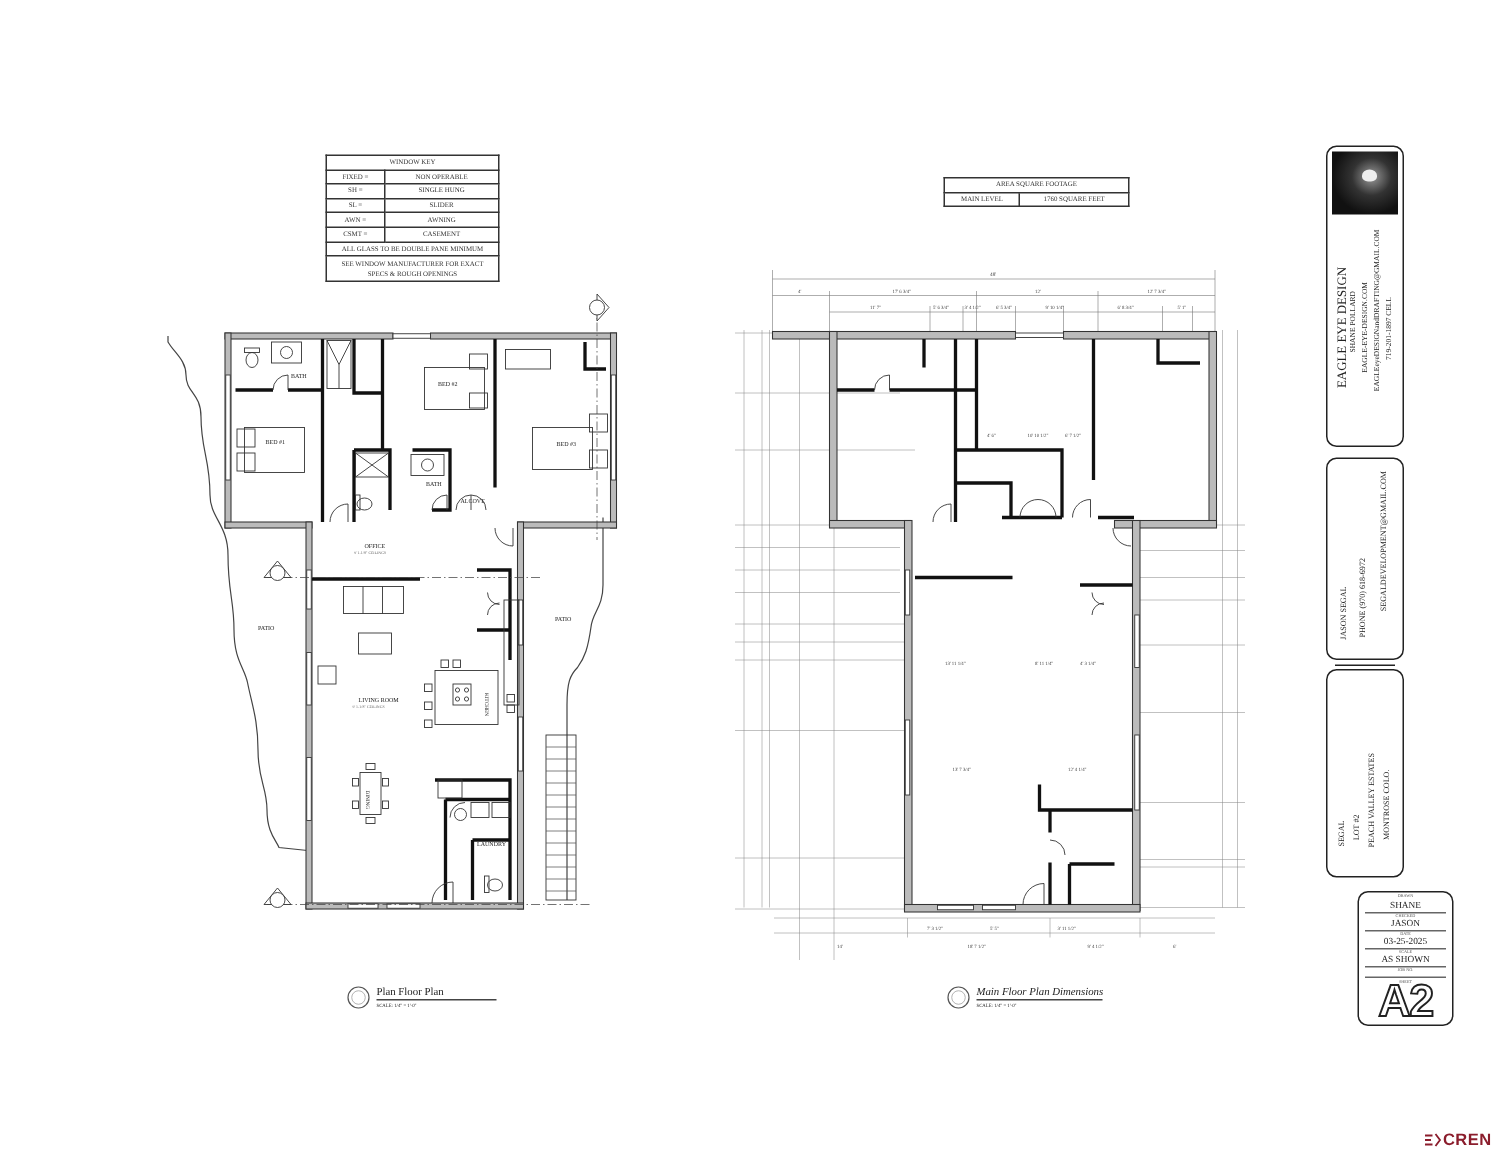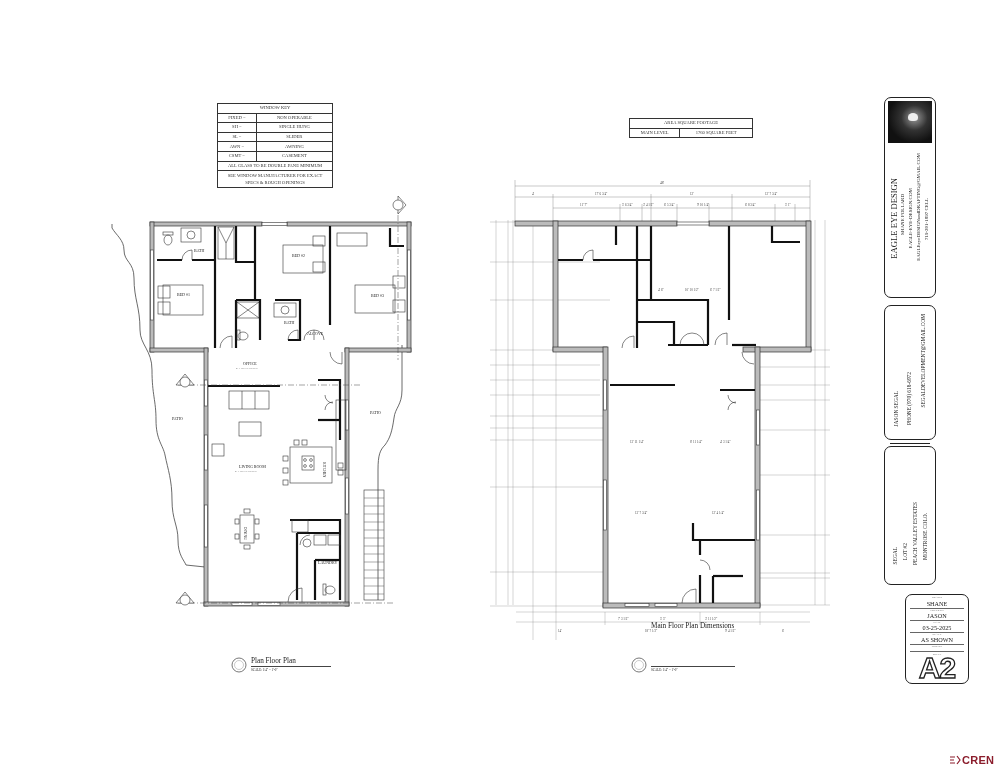--- a/index.html
+++ b/index.html
@@ -341,21 +341,21 @@
 <div class="abs" style="left:705px;top:617px;font-size:3.2px;color:#444;">3' 11 1/2"</div>
 <div class="abs" style="left:558px;top:629px;font-size:3.2px;color:#444;">14'</div>
 <div class="abs" style="left:645px;top:629px;font-size:3.2px;color:#444;">18' 7 1/2"</div>
 <div class="abs" style="left:725px;top:629px;font-size:3.2px;color:#444;">9' 4 1/2"</div>
 <div class="abs" style="left:782px;top:629px;font-size:3.2px;color:#444;">6'</div>
 
 <svg class="abs" style="left:630px;top:656px;" width="18" height="18" viewBox="0 0 18 18">
     <circle cx="9" cy="9" r="7" fill="none" stroke="#555" stroke-width="0.8"></circle>
     <circle cx="9" cy="9" r="4.5" fill="none" stroke="#999" stroke-width="0.5"></circle>
   </svg>
-<div class="abs" style="left:651px;top:622px;font-size:7.2px;">Main Floor Plan Dimensions</div>
+<div class="abs" style="left:651px;top:657px;font-size:7.2px;font-style:italic;">Main Floor Plan Dimensions</div>
 <div class="abs" style="left:651px;top:666px;width:84px;border-top:1px solid #444;"></div>
 <div class="abs" style="left:651px;top:668px;font-size:3.2px;">SCALE: 1/4" = 1'-0"</div>
 
 <div class="tb-box" style="left:884px;top:97px;width:52px;height:201px;">
   <div class="abs" style="left:3px;top:3px;width:44px;height:42px;background:radial-gradient(ellipse at 60% 40%,#9a9a9a 0%,#333 35%,#111 70%);">
     <div class="abs" style="left:20px;top:12px;width:10px;height:8px;background:#eee;border-radius:50% 50% 40% 40%;"></div>
   </div>
   <div class="vtext" style="left:4px;top:80px;font-size:8.6px;">EAGLE EYE DESIGN</div>
   <div class="vtext" style="left:15px;top:96px;font-size:5px;">SHANE POLLARD</div>
   <div class="vtext" style="left:23px;top:90px;font-size:5px;">EAGLE-EYE-DESIGN.COM</div>

